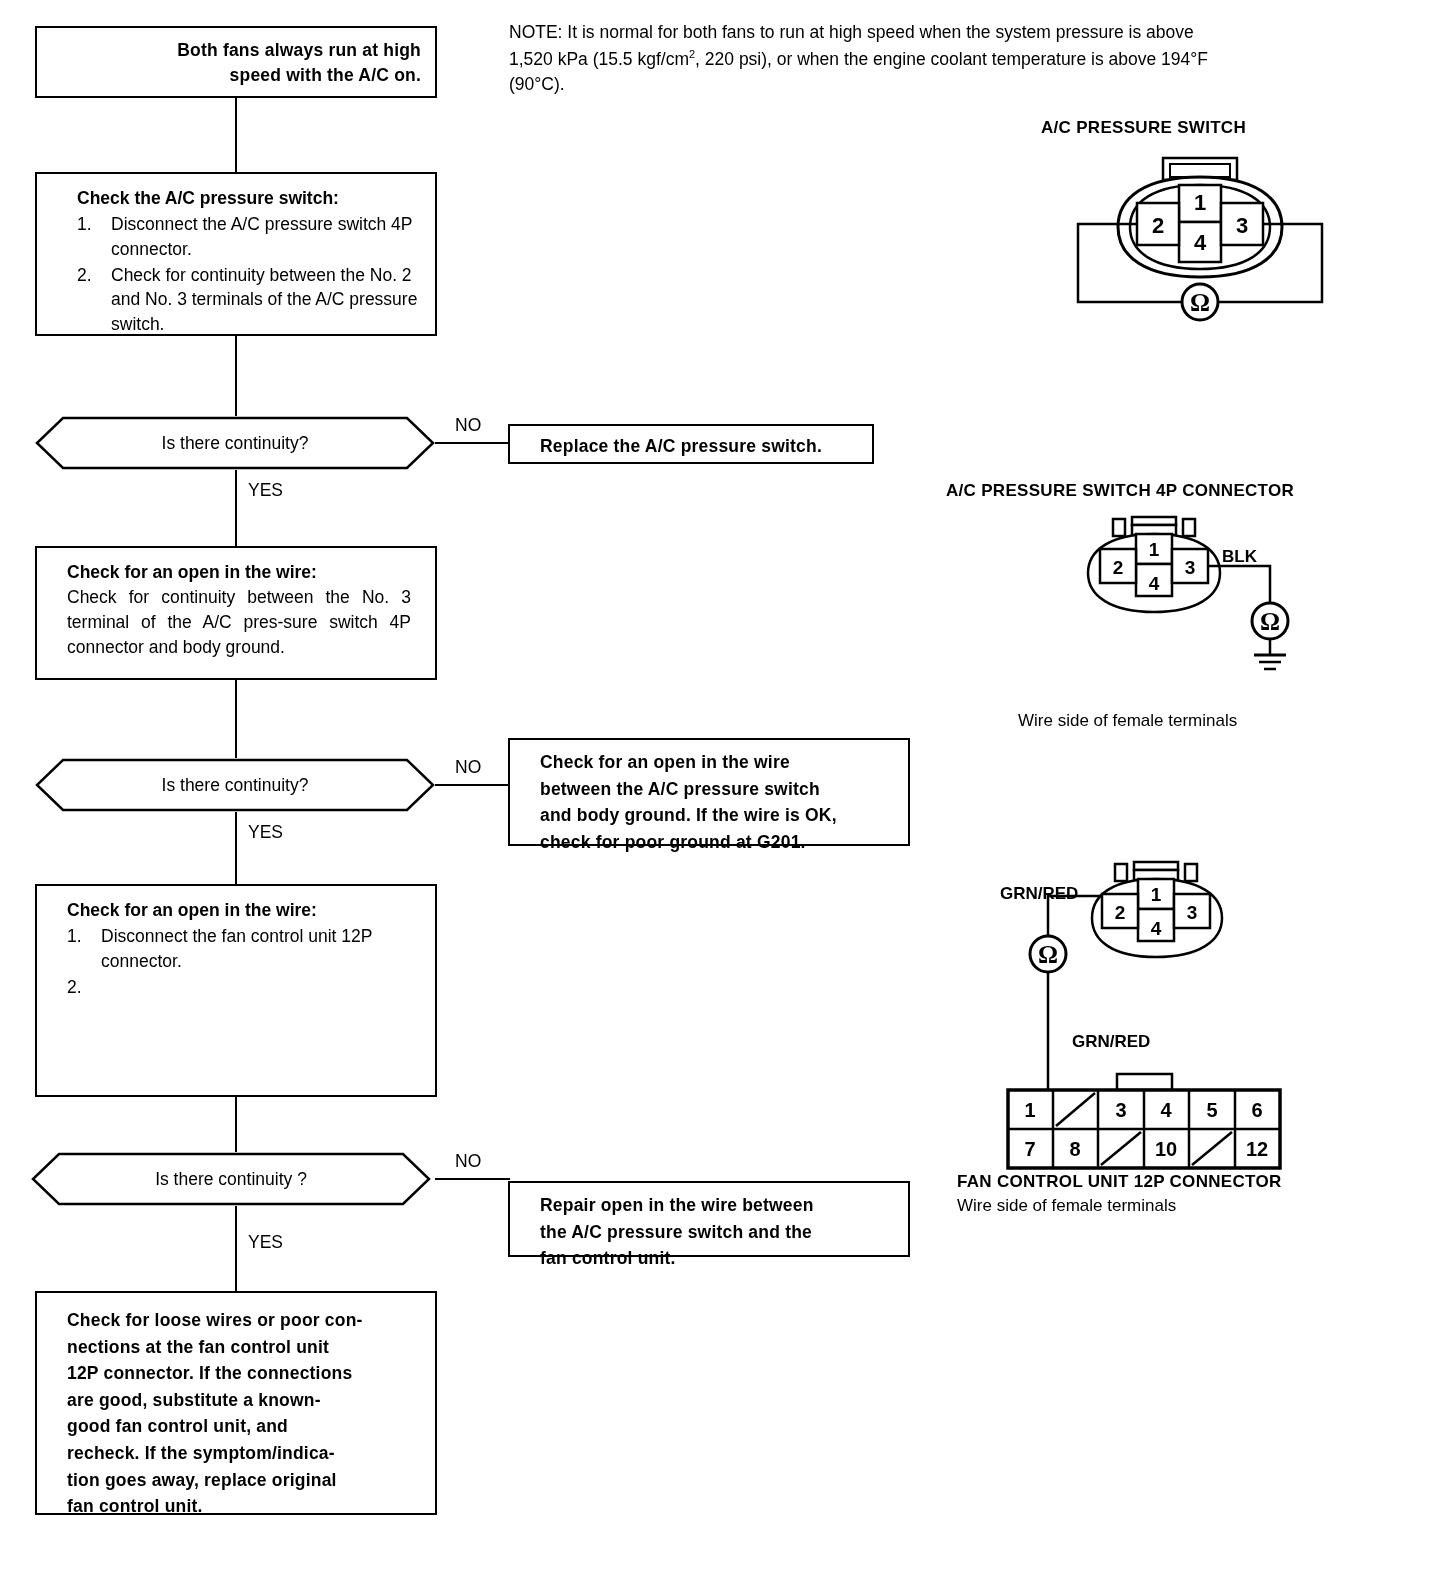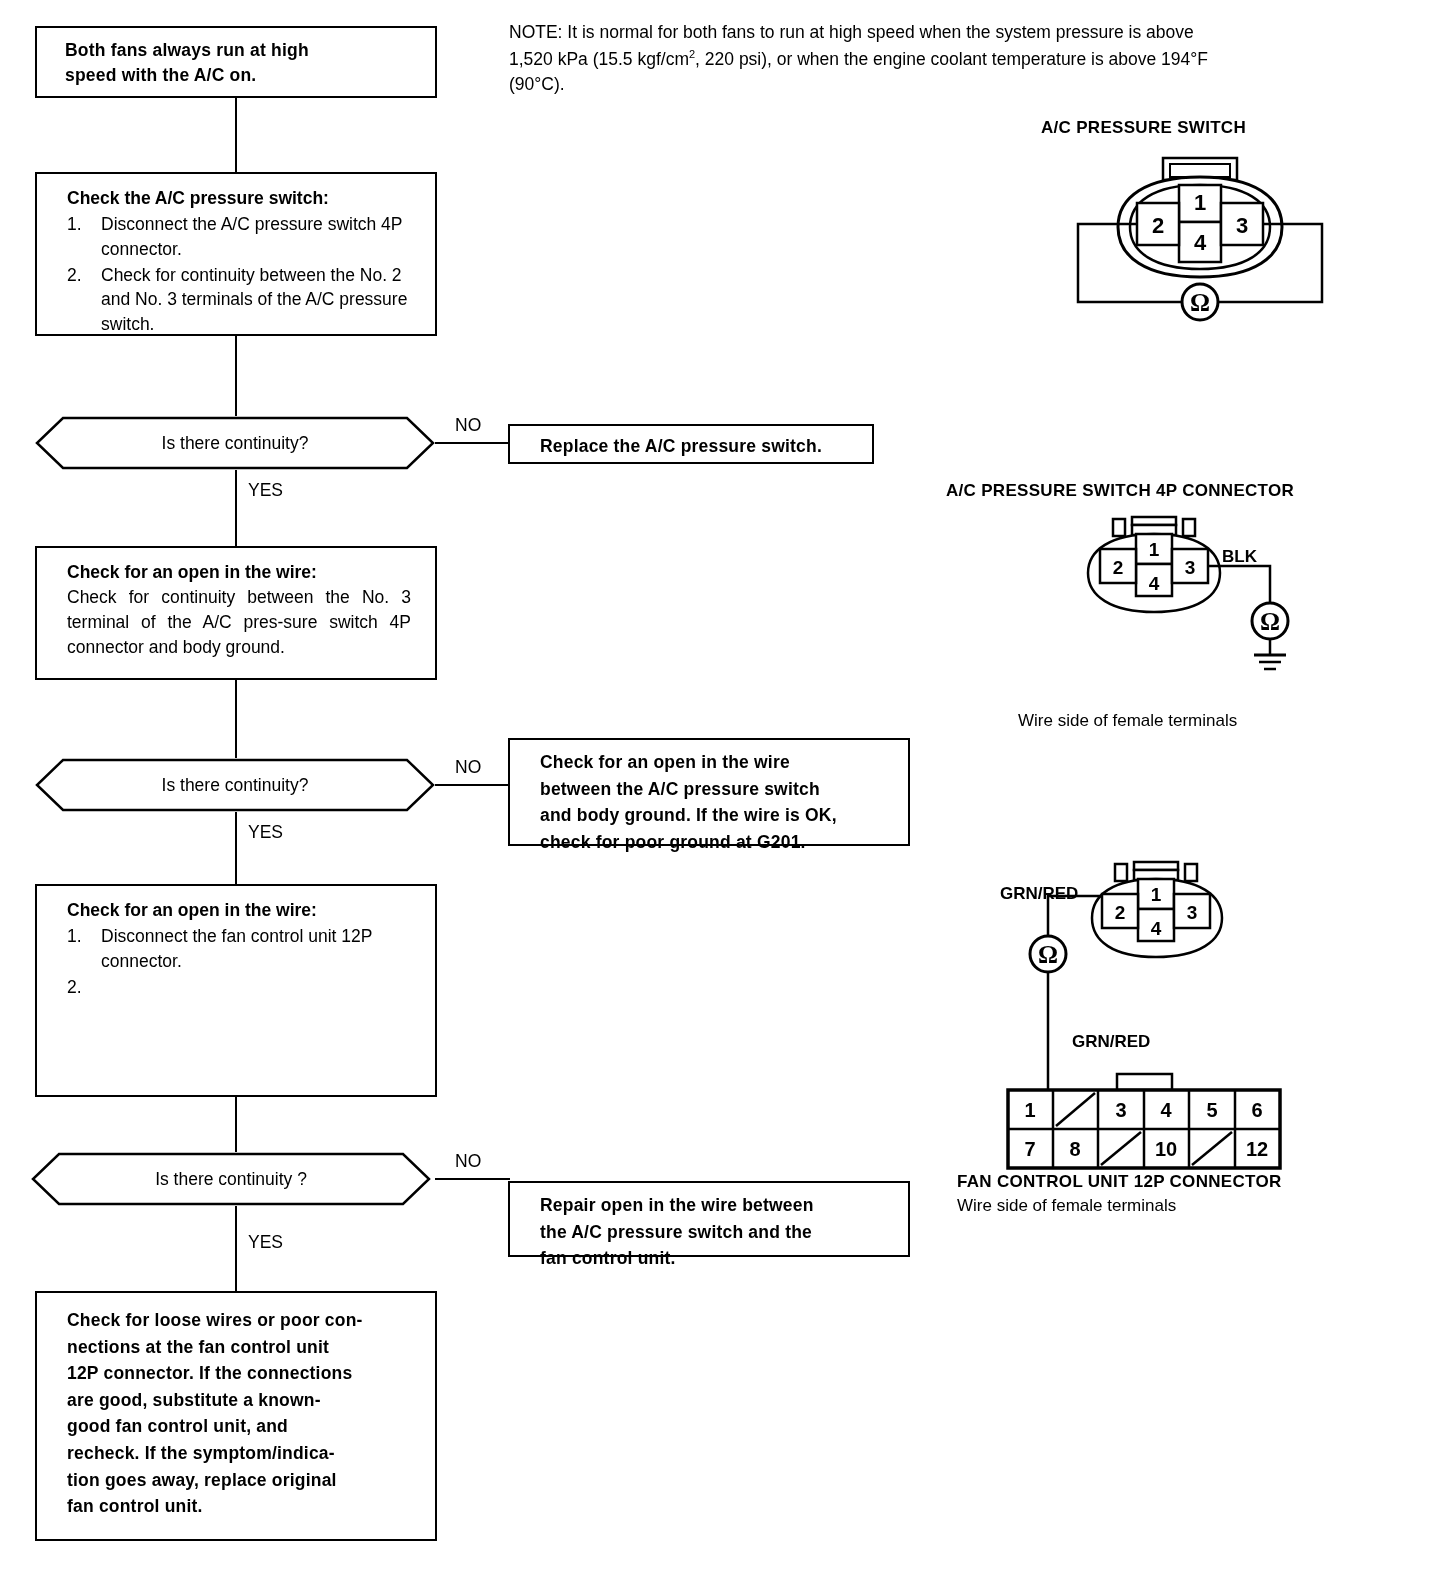--- a/index.html
+++ b/index.html
@@ -115,30 +115,30 @@
 <div id="page">
 
   <div class="note" style="left:509px; top:20px; width:700px;">
     <span>NOTE:</span>
     <span>It is normal for both fans to run at high speed when the system pressure is above</span><br>
     <span>1,520 kPa (15.5 kgf/cm</span><sup>2</sup><span>, 220 psi), or when the engine coolant temperature is above 194°F</span><br>
     <span>(90°C).</span>
   </div>
 
   <div class="fbox bold-box" style="left:35px; top:26px; width:402px; height:72px;">
-    <div class="inner" style="padding-top:10px;">
+    <div class="inner" style="padding-top:10px;text-align:right;">
       <span>Both fans always run at high</span><br>
       <span>speed with the A/C on.</span>
     </div>
   </div>
 
   <div class="vline" style="left:235px; top:98px; height:74px;"></div>
 
   <div class="fbox" style="left:35px; top:172px; width:402px; height:164px;">
-    <div class="inner" style="padding-left:30px;">
+    <div class="inner" style="padding-left:40px;">
       <div class="b">Check the A/C pressure switch:</div>
       <ul class="steps">
         <li>
           <span class="num">1.</span>
           <span>Disconnect the A/C pressure switch 4P connector.</span>
         </li>
         <li>
           <span class="num">2.</span>
           <span>Check for continuity between the No. 2 and No. 3 terminals of the A/C pressure switch.</span>
         </li>
@@ -229,21 +229,21 @@
     <div class="inner" style="padding:9px 0 0 30px; line-height:1.52;">
       <span>Repair open in the wire between</span><br>
       <span>the A/C pressure switch and the</span><br>
       <span>fan control unit.</span>
     </div>
   </div>
 
   <div class="vline" style="left:235px; top:1206px; height:85px;"></div>
   <div class="lbl" style="left:248px; top:1232px;">YES</div>
 
-  <div class="fbox bold-box" style="left:35px; top:1291px; width:402px; height:250px;">
+  <div class="fbox bold-box" style="left:35px; top:1291px; width:402px; height:224px;">
     <div class="inner" style="padding:14px 0 0 30px; line-height:1.52;">
       <span>Check for loose wires or poor con-</span><br>
       <span>nections at the fan control unit</span><br>
       <span>12P connector. If the connections</span><br>
       <span>are good, substitute a known-</span><br>
       <span>good fan control unit, and</span><br>
       <span>recheck. If the symptom/indica-</span><br>
       <span>tion goes away, replace original</span><br>
       <span>fan control unit.</span>
     </div>

